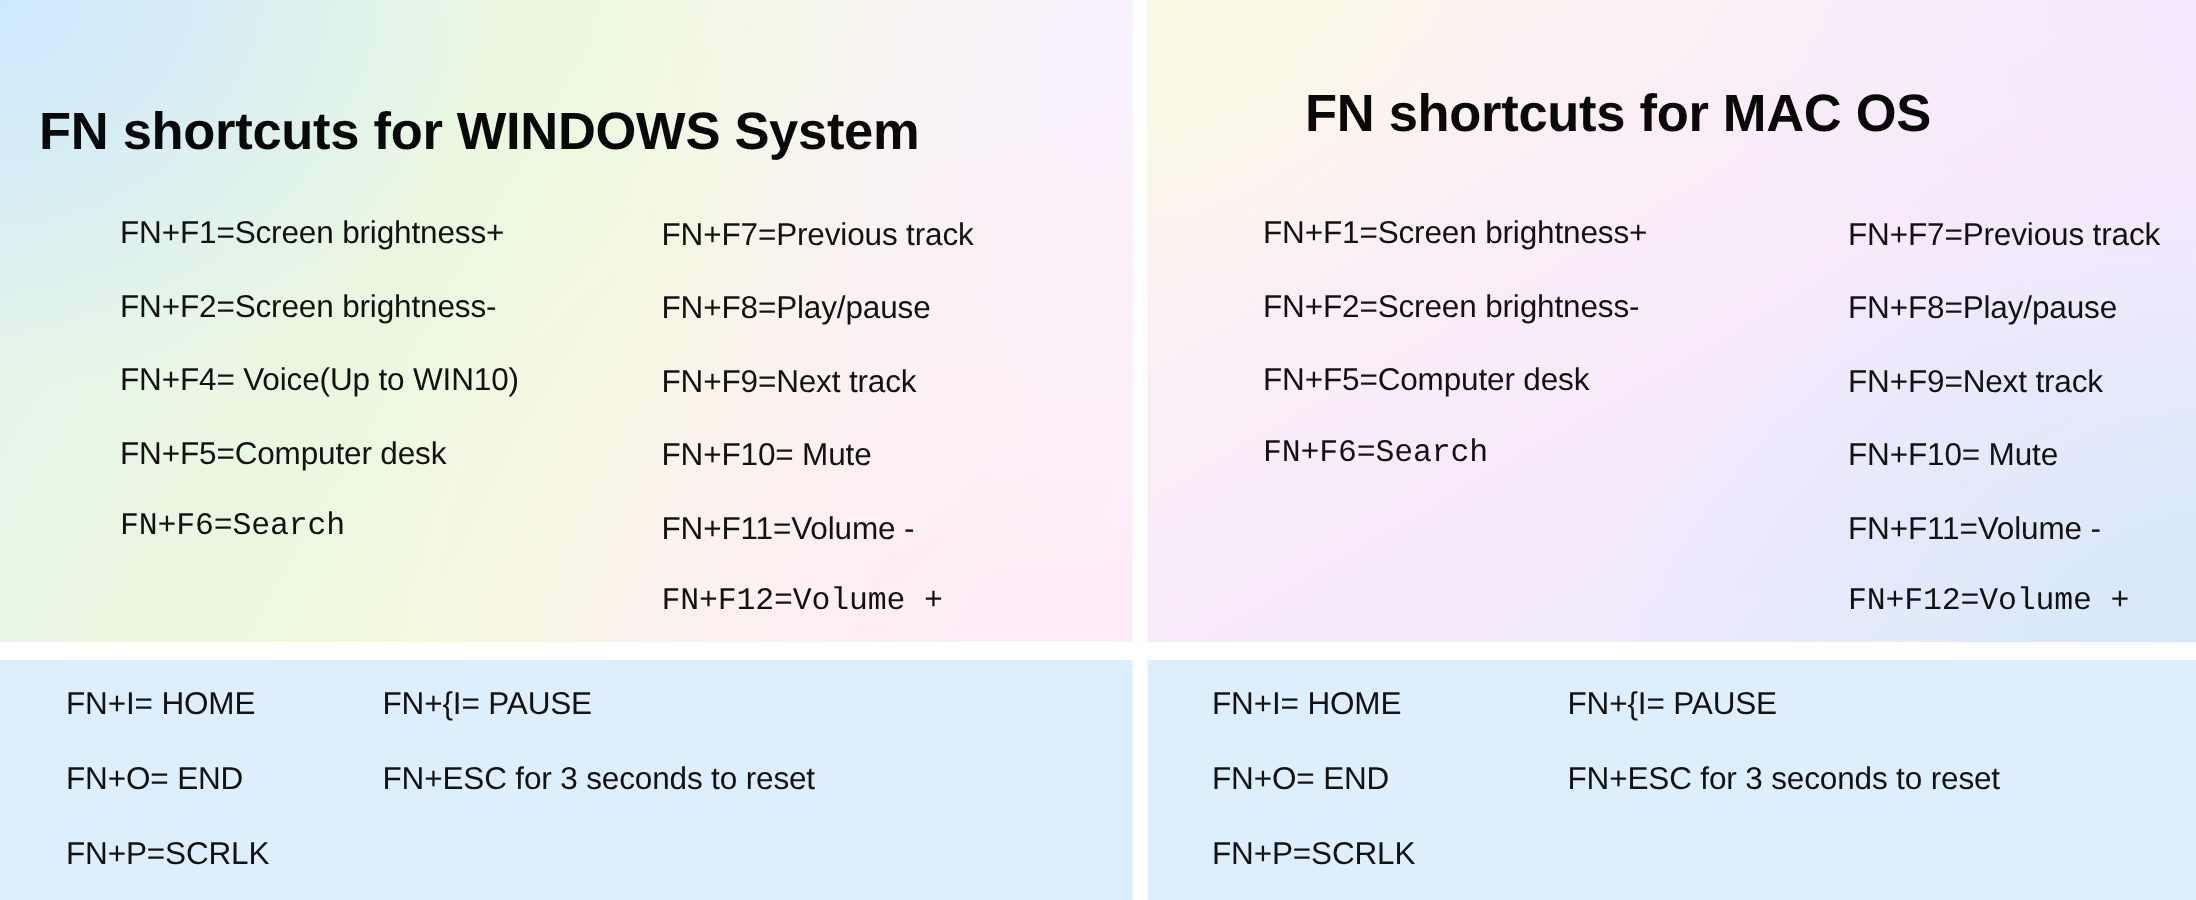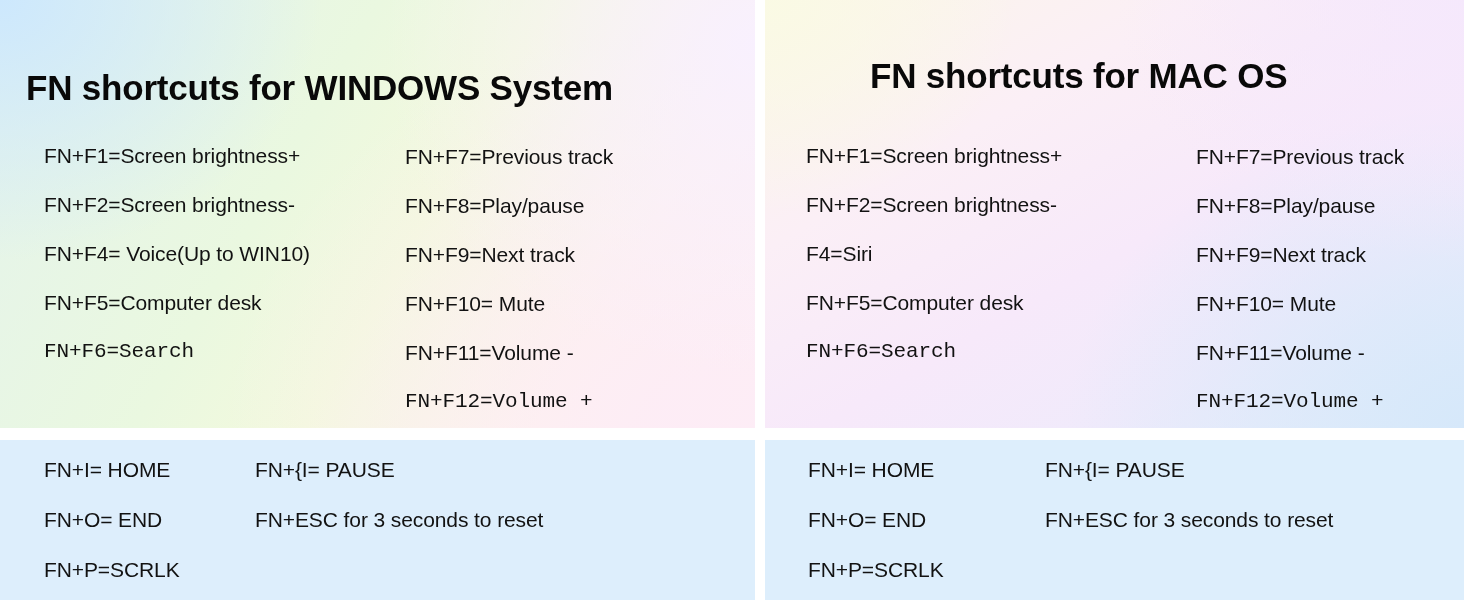--- a/index.html
+++ b/index.html
@@ -73,21 +73,21 @@
   
   .col {
     position: absolute;
   }
   .shortcut-row {
     font-size: 21px;
     color: #121212;
     white-space: nowrap;
     letter-spacing: -0.1px;
   }
-  .col-top .shortcut-row { margin-bottom: 25px; }
+  .col-top .shortcut-row { margin-bottom: 25px; margin-left: 36px; }
   .col-top .shortcut-row:last-child { margin-bottom: 0; font-family: Liberation Mono, monospace; }
 
   #win-col-left   { left: 44px;  top: 144px; }
   #win-col-right  { left: 405px; top: 145px; }
   #mac-col-left   { left: 806px; top: 144px; }
   #mac-col-right  { left: 1196px;top: 145px; }
 
   
   .col-bottom .shortcut-row { margin-bottom: 26px; }
   .col-bottom .shortcut-row:last-child { margin-bottom: 0; }
@@ -139,21 +139,20 @@
   </div>
 
   <div class="panel-top" id="panel-mac-top">
   </div>
 
   <h1 class="section-title" id="title-mac">FN shortcuts for MAC OS</h1>
 
   <div class="col col-top" id="mac-col-left">
     <div class="shortcut-row">FN+F1=Screen brightness+</div>
     <div class="shortcut-row">FN+F2=Screen brightness-</div>
-    <div class="shortcut-row">F4=Siri</div>
     <div class="shortcut-row">FN+F5=Computer desk</div>
     <div class="shortcut-row">FN+F6=Search</div>
   </div>
 
   <div class="col col-top" id="mac-col-right">
     <div class="shortcut-row">FN+F7=Previous track</div>
     <div class="shortcut-row">FN+F8=Play/pause</div>
     <div class="shortcut-row">FN+F9=Next track</div>
     <div class="shortcut-row">FN+F10= Mute</div>
     <div class="shortcut-row">FN+F11=Volume -</div>

